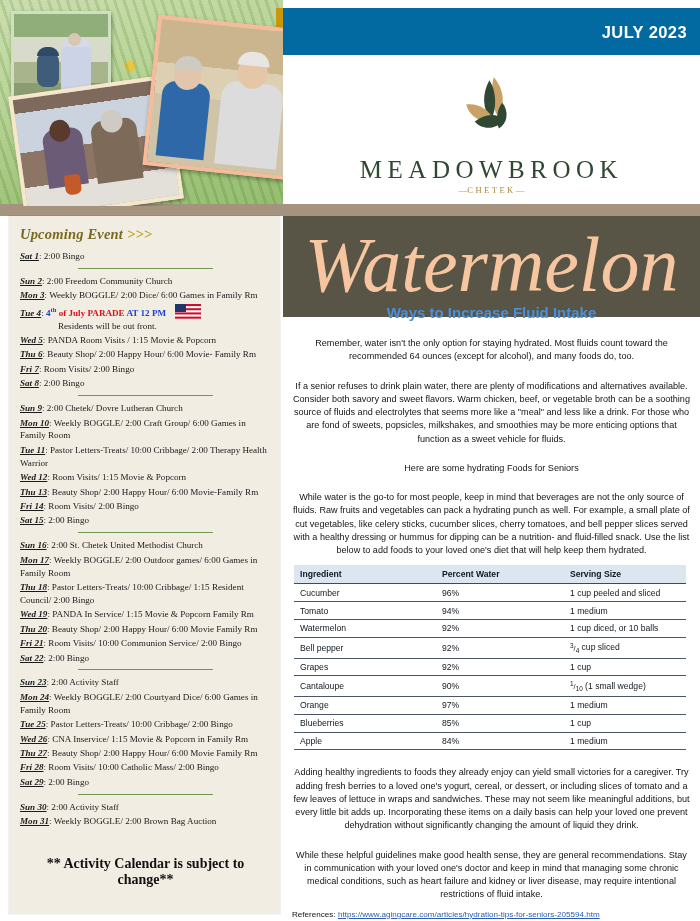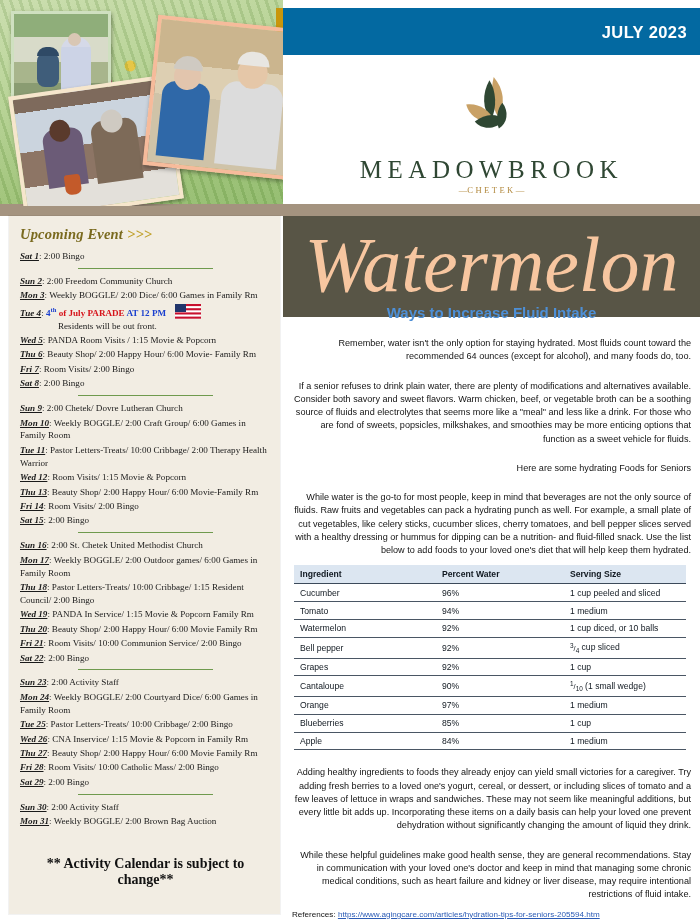--- a/index.html
+++ b/index.html
@@ -100,21 +100,21 @@
 
   .taupe-band{position:absolute;left:0;top:204px;width:417px;height:12px;background:#a4937f;}
   .news-banner{position:absolute;left:0;top:216px;width:417px;height:101px;background:#585546;overflow:hidden;}
   .news-banner .word{position:absolute;left:50%;top:50%;transform:translate(-50%,-52%);
       font-family:"Liberation Serif", serif;font-style:italic;color:#f7c6a0;font-size:78px;line-height:1;
       white-space:nowrap;}
 
   .article{position:absolute;left:9px;top:304px;width:399px;}
   .art-title{text-align:center;color:#4d8fd6;font-weight:bold;font-size:15px;margin:0 0 12px 0;
              font-family:"Liberation Sans", sans-serif;}
-  .p{font-size:9.1px;line-height:1.46;color:#141414;margin:16px 0 8px 0;text-align:right;}
+  .p{font-size:9.1px;line-height:1.46;color:#141414;margin:16px 0 8px 0;text-align:center;}
 
   table.foods{border-collapse:collapse;width:392px;margin:3px 0 7px 2px;font-size:8.6px;}
   table.foods thead th{background:#dce6f1;text-align:left;font-weight:bold;padding:4px 4px 4px 6px;
         border-bottom:1.4px solid #3c4a5a;color:#101820;}
   table.foods td{padding:3.4px 4px 3.4px 6px;border-bottom:1px solid #4a5664;color:#101820;}
   table.foods td:nth-child(1){width:132px;}
   table.foods td:nth-child(2){width:118px;}
   table.foods thead th:nth-child(1){width:132px;}
   table.foods thead th:nth-child(2){width:118px;}
   .frac{font-size:7.4px;}

